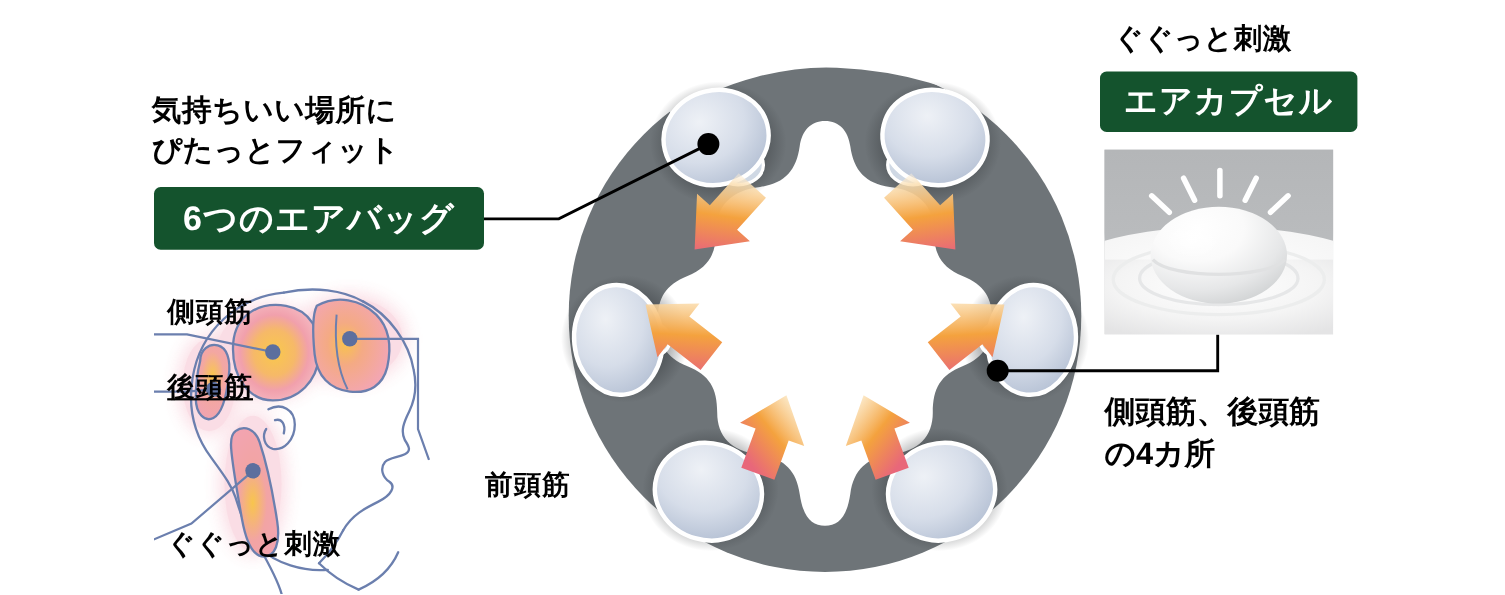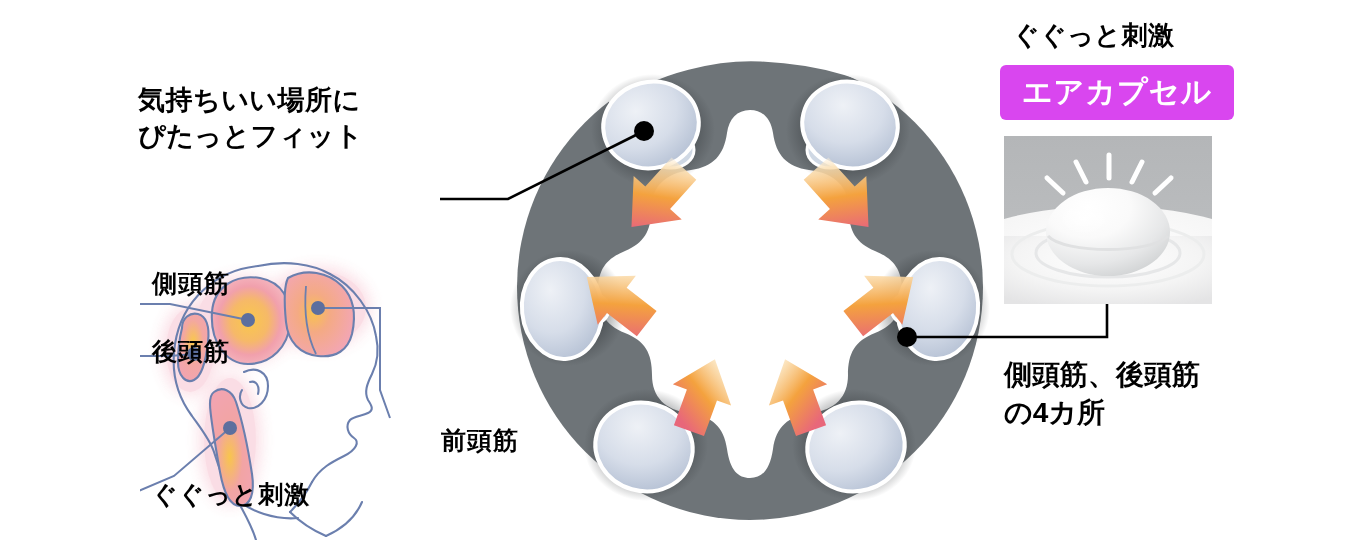--- a/index.html
+++ b/index.html
@@ -19,21 +19,21 @@
     font-weight:700;
     font-size:27px;
     line-height:1.32;
     letter-spacing:0.5px;
     color:#000;
     white-space:pre-line;
   }
 
   
   .badge{
-    background:#d946ef;
+    background:#14532d;
     color:#fff;
     border-radius:6px;
     font-weight:700;
     display:flex;
     align-items:center;
     justify-content:center;
     letter-spacing:1px;
     box-sizing:border-box;
   }
   #badge-airbag{
@@ -233,20 +233,21 @@
     <path class="lead-black" d="M440,199 L508,199 L644,131"></path>
     <circle class="lead-dot" cx="644" cy="131" r="10"></circle>
 
     <path class="lead-black" d="M1107,304 L1107,337 L907,337"></path>
     <circle class="lead-dot" cx="907" cy="337" r="10"></circle>
   </svg>
 
   <div class="abs headline" style="left:138px;top:83px;">気持ちいい場所に
 ぴたっとフィット</div>
 
+  <div class="abs badge" id="badge-airbag">6つのエアバッグ</div>
 
   <div class="abs headline" style="left:1013px;top:18px;font-size:26px;text-align:right;">ぐぐっと刺激</div>
 
   <div class="abs badge" id="badge-aircapsule">エアカプセル</div>
 
   <div class="abs photo">
     <svg width="208" height="168" viewBox="0 0 208 168" class="nosel">
       <defs>
         <linearGradient id="bgTop" x1="0" y1="0" x2="0" y2="1">
           <stop offset="0%" stop-color="#b4b6b8"></stop>
@@ -410,19 +411,19 @@
         <circle cx="108" cy="70" r="7"></circle>
         <circle cx="54" cy="104" r="7"></circle>
         <circle cx="178" cy="58" r="7"></circle>
         <circle cx="90" cy="178" r="7"></circle>
       </g>
     </svg>
   </div>
 
   <div class="abs mlabel" style="left:152px;top:267px;">側頭筋</div>
 
-  <div class="abs mlabel" style="left:152px;top:335px;">後頭筋</div>
+  <div class="abs mlabel" style="left:152px;top:335px;text-decoration:underline;">後頭筋</div>
 
   <div class="abs mlabel" style="left:441px;top:424px;">前頭筋</div>
 
   <div class="abs mlabel" style="left:152px;top:478px;">ぐぐっと刺激</div>
 
 </div>
 
 </body></html>

